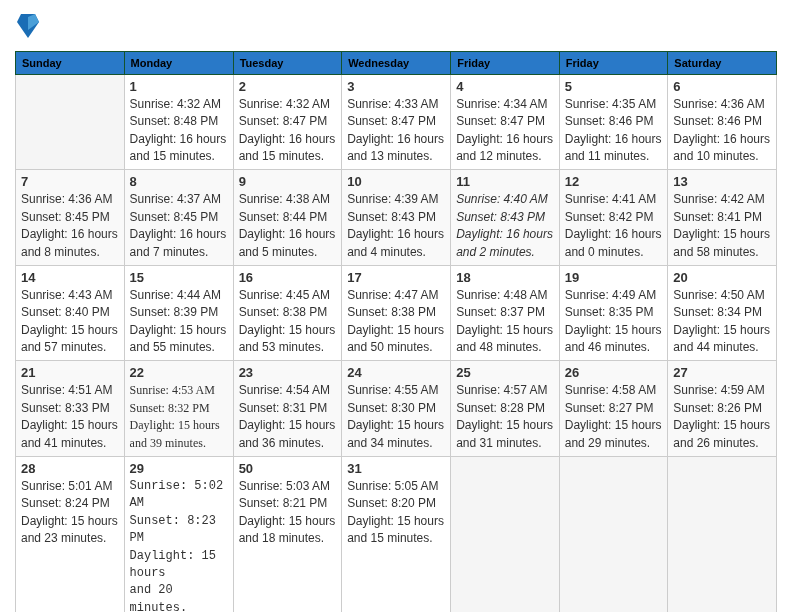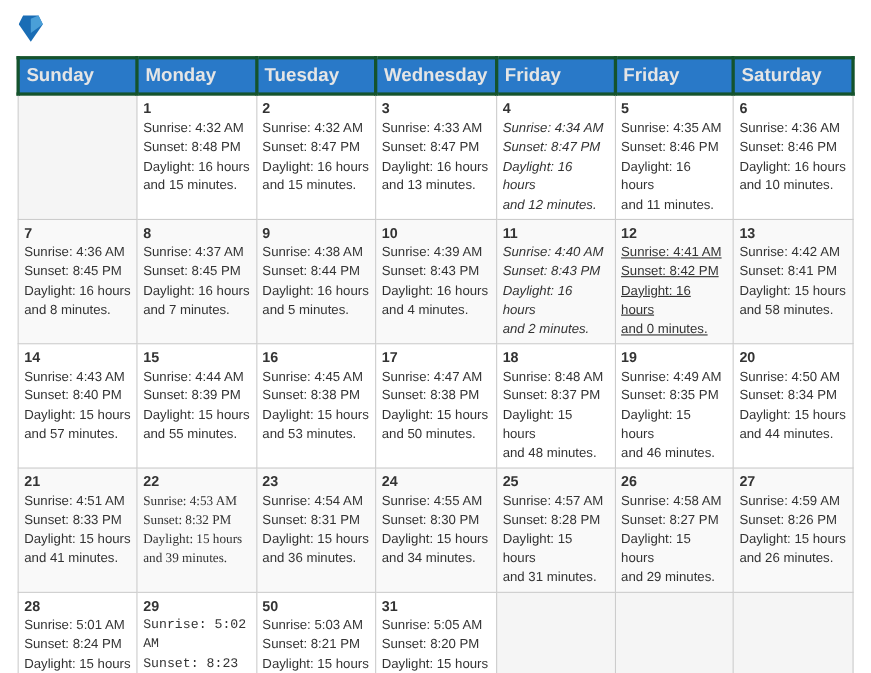--- a/index.html
+++ b/index.html
@@ -53,26 +53,26 @@
       color: #444;
       margin-top: 2px;
     }
     .calendar {
       width: 100%;
       border-collapse: collapse;
       font-size: 11px;
     }
     .calendar th {
       background-color: #2979c8;
-      color: #e5e5e5;
+      color: #000000;
       text-align: left;
       padding: 5px 6px;
-      font-size: 17px;
-      font-weight: bold;
-      border: 3px solid #14532d;
+      font-size: 11px;
+      font-weight: bold;
+      border: 1px solid #14532d;
     }
     .calendar td {
       vertical-align: top;
       border: 1px solid #ccc;
       padding: 4px 5px;
       width: 110px;
       min-height: 80px;
       background: #fff;
     }
     .calendar tr:nth-child(even) td {
@@ -148,21 +148,21 @@
         </td>
         <td>
           <span class="day-number">3</span>
           <div class="cell-content" style="white-space: pre-line;">Sunrise: 4:33 AM
 Sunset: 8:47 PM
 Daylight: 16 hours
 and 13 minutes.</div>
         </td>
         <td>
           <span class="day-number">4</span>
-          <div class="cell-content" style="white-space: pre-line; font-style: italic;">Sunrise: 4:34 AM
+          <div class="cell-content" style="white-space: pre-line;">Sunrise: 4:34 AM
 Sunset: 8:47 PM
 Daylight: 16 hours
 and 12 minutes.</div>
         </td>
         <td>
           <span class="day-number">5</span>
           <div class="cell-content" style="white-space: pre-line;">Sunrise: 4:35 AM
 Sunset: 8:46 PM
 Daylight: 16 hours
 and 11 minutes.</div>
@@ -206,21 +206,21 @@
         </td>
         <td>
           <span class="day-number">11</span>
           <div class="cell-content" style="white-space: pre-line; font-style: italic;">Sunrise: 4:40 AM
 Sunset: 8:43 PM
 Daylight: 16 hours
 and 2 minutes.</div>
         </td>
         <td>
           <span class="day-number">12</span>
-          <div class="cell-content" style="white-space: pre-line; text-decoration: underline;">Sunrise: 4:41 AM
+          <div class="cell-content" style="white-space: pre-line;">Sunrise: 4:41 AM
 Sunset: 8:42 PM
 Daylight: 16 hours
 and 0 minutes.</div>
         </td>
         <td>
           <span class="day-number">13</span>
           <div class="cell-content" style="white-space: pre-line;">Sunrise: 4:42 AM
 Sunset: 8:41 PM
 Daylight: 15 hours
 and 58 minutes.</div>
@@ -250,21 +250,21 @@
         </td>
         <td>
           <span class="day-number">17</span>
           <div class="cell-content" style="white-space: pre-line;">Sunrise: 4:47 AM
 Sunset: 8:38 PM
 Daylight: 15 hours
 and 50 minutes.</div>
         </td>
         <td>
           <span class="day-number">18</span>
-          <div class="cell-content" style="white-space: pre-line;">Sunrise: 8:48 AM
+          <div class="cell-content" style="white-space: pre-line;">Sunrise: 4:48 AM
 Sunset: 8:37 PM
 Daylight: 15 hours
 and 48 minutes.</div>
         </td>
         <td>
           <span class="day-number">19</span>
           <div class="cell-content" style="white-space: pre-line;">Sunrise: 4:49 AM
 Sunset: 8:35 PM
 Daylight: 15 hours
 and 46 minutes.</div>

